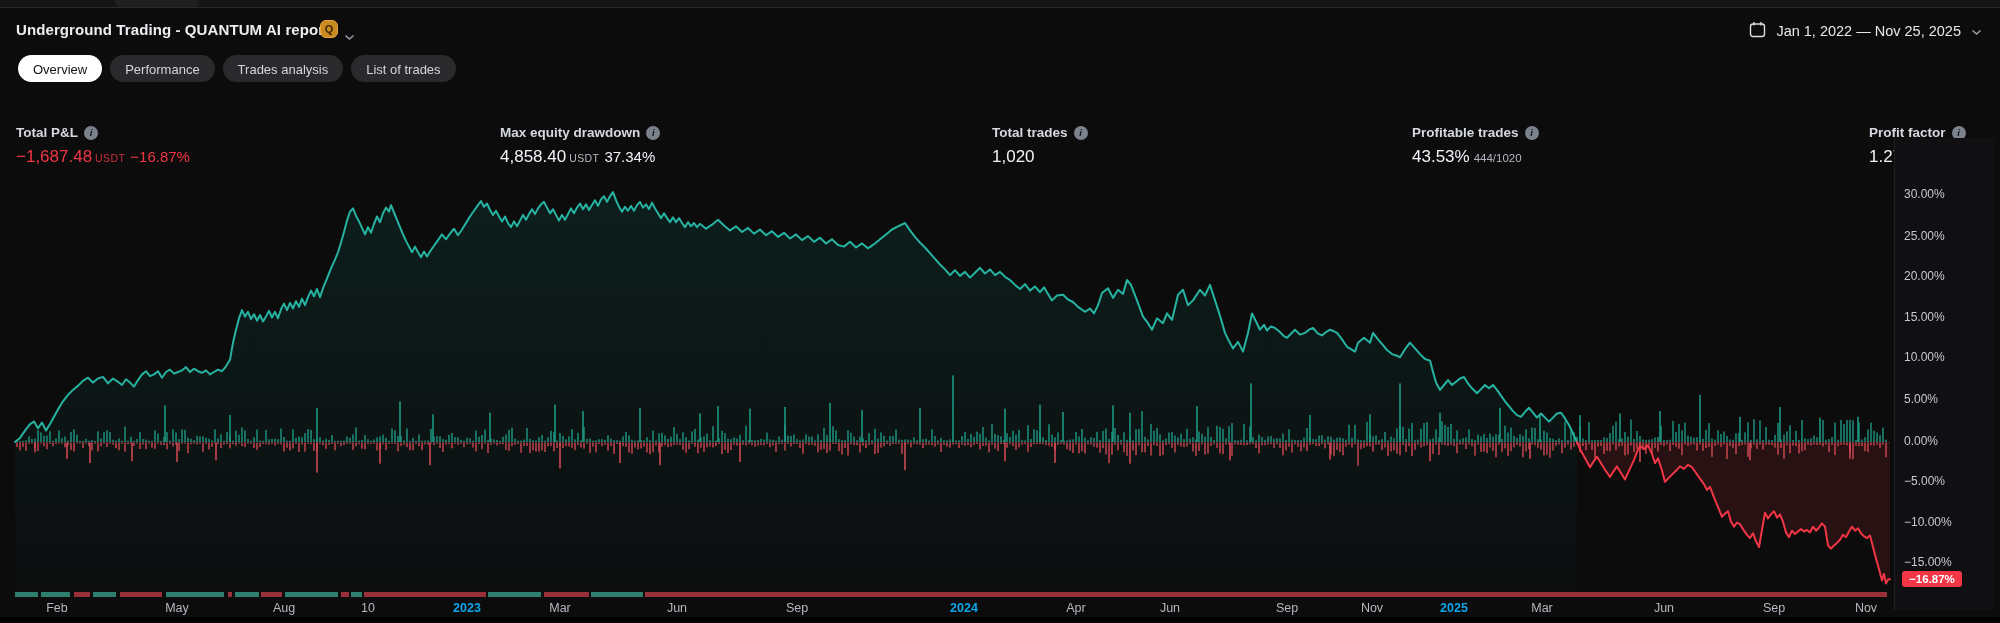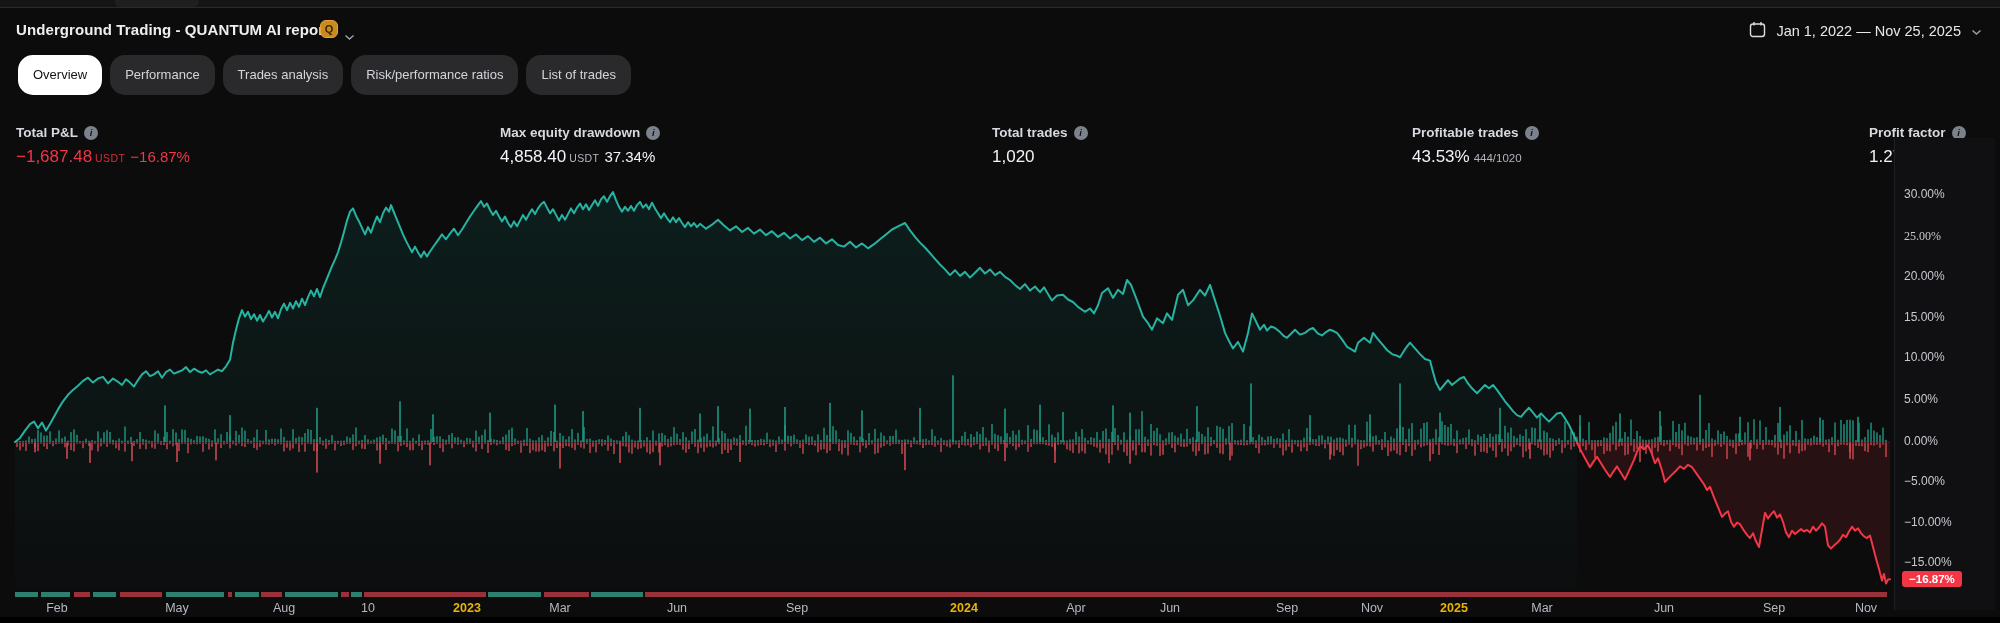--- a/index.html
+++ b/index.html
@@ -15,21 +15,21 @@
   .header{position:absolute;left:0;top:8px;width:2000px;height:40px;}
   .title{position:absolute;left:16px;top:13px;font-size:15px;font-weight:700;color:#eceef1;letter-spacing:.1px;white-space:nowrap;}
   .coin{position:absolute;left:320px;top:12px;width:18px;height:18px;border-radius:6px;
         background:#c98a20;border:1px solid #e8a33d;box-sizing:border-box;
         color:#3a2605;font-size:11px;font-weight:700;text-align:center;line-height:16px;}
   .hdr-chev{position:absolute;top:19px;}
   .date-range{position:absolute;right:18px;top:10px;height:26px;display:flex;align-items:center;gap:10px;cursor:pointer;}
   .date-text{font-size:14.5px;color:#e4e7eb;white-space:nowrap;}
   
   .tabs{position:absolute;left:18px;top:55px;display:flex;gap:8px;}
-  .tab{height:40px;padding:0 15px;border-radius:15px;background:#2a2a2c;color:#d2d5da;
+  .tab{height:27px;padding:0 15px;border-radius:15px;background:#2a2a2c;color:#d2d5da;
        font-size:13px;line-height:30px;border:none;font-family:inherit;cursor:pointer;white-space:nowrap;}
   .tab.active{background:#ffffff;color:#111214;font-weight:400;}
   
   .stats{position:absolute;left:0;top:104px;width:2000px;height:60px;}
   .stat{position:absolute;top:0;margin-top:21px;}
   .stat .lbl-row{display:flex;align-items:center;gap:6px;font-size:13.5px;font-weight:700;color:#d6d9de;}
   .info-icon{width:14px;height:14px;border-radius:50%;background:#7c828c;color:#101214;
              font-size:9.5px;font-weight:700;text-align:center;line-height:14px;font-style:italic;cursor:pointer;}
   .stat .val-row{margin-top:7px;font-size:17px;color:#f0f3f8;white-space:nowrap;}
   .stat .val-row .unit{font-size:10.5px;letter-spacing:.4px;margin:0 5px 0 3px;color:#b7bac2;}
@@ -37,21 +37,21 @@
   .stat .val-row .sub{font-size:11.5px;color:#b2b5be;margin-left:4px;}
   .stat.negative .val-row,.stat.negative .val-row .unit,.stat.negative .val-row .extra{color:#f23645;}
   .stat.negative .val-row .unit{opacity:.85;}
   
   #chart-svg{position:absolute;left:0;top:0;}
   .y-axis-panel{position:absolute;left:1894px;top:138px;width:100px;height:472px;background:#101012;border-left:1px solid #1d1f22;}
   .ylabel{position:absolute;left:1904px;font-size:12px;color:#c6c9cf;white-space:nowrap;}
   .ybadge{position:absolute;left:1902px;width:60px;height:16px;border-radius:3px;background:#f23645;
           color:#fff;font-size:11.5px;font-weight:700;text-align:center;line-height:16px;}
   .xlabel{position:absolute;top:601px;transform:translateX(-50%);font-size:12.5px;color:#b4b8c0;white-space:nowrap;}
-  .xlabel.year{color:#eab308;font-weight:700;}
+  .xlabel.year{color:#0ea5e9;font-weight:700;}
   .bottom-band{position:absolute;left:0;top:617px;width:2000px;height:6px;background:#000;}
 </style>
 </head>
 <body>
 
 <div class="top-band">
   <div class="top-tab-artifact"></div>
 </div>
 
 <div class="header">
@@ -76,21 +76,20 @@
           <polyline points="1.5,1.5 5.5,5 9.5,1.5" stroke="#9aa0a8" stroke-width="1.5" fill="none"></polyline>
         </svg>
     </span>
   </div>
 </div>
 
 <div class="tabs" id="tabs">
     <button class="tab active">Overview</button>
     <button class="tab">Performance</button>
     <button class="tab">Trades analysis</button>
-    <button class="tab">Risk/performance ratios</button>
     <button class="tab">List of trades</button>
   </div>
 
 <div class="stats" id="stats">
     <div class="stat negative" style="left: 16px;">
       <div class="lbl-row">
         <span>Total P&amp;L</span>
         <span class="info-icon">i</span>
       </div>
       <div class="val-row"><span>−1,687.48</span><span class="unit">USDT</span><span class="extra">−16.87%</span></div>
@@ -1465,21 +1464,21 @@
       <rect x="364" y="592" width="122" height="5" fill="#99303a"></rect>
       <rect x="488" y="592" width="53" height="5" fill="#2f7f6f"></rect>
       <rect x="544" y="592" width="45" height="5" fill="#99303a"></rect>
       <rect x="591" y="592" width="52" height="5" fill="#2f7f6f"></rect>
       <rect x="645" y="592" width="1242" height="5" fill="#99303a"></rect>
     </g>
   </svg>
 <div class="y-axis-panel"></div>
 <div id="ylabels">
     <div class="ylabel" style="top: 187px; text-align: right;">30.00%</div>
-    <div class="ylabel" style="top: 229px; font-family: Liberation Serif, serif;">25.00%</div>
+    <div class="ylabel" style="top: 229px;">25.00%</div>
     <div class="ylabel" style="top: 269px;">20.00%</div>
     <div class="ylabel" style="top: 310px;">15.00%</div>
     <div class="ylabel" style="top: 350px;">10.00%</div>
     <div class="ylabel" style="top: 392px;">5.00%</div>
     <div class="ylabel" style="top: 434px;">0.00%</div>
     <div class="ylabel" style="top: 474px;">−5.00%</div>
     <div class="ylabel" style="top: 515px;">−10.00%</div>
     <div class="ylabel" style="top: 555px;">−15.00%</div>
   </div>
 <div class="ybadge" id="ybadge" style="top: 571px; background: rgb(242, 54, 69);">−16.87%</div>

